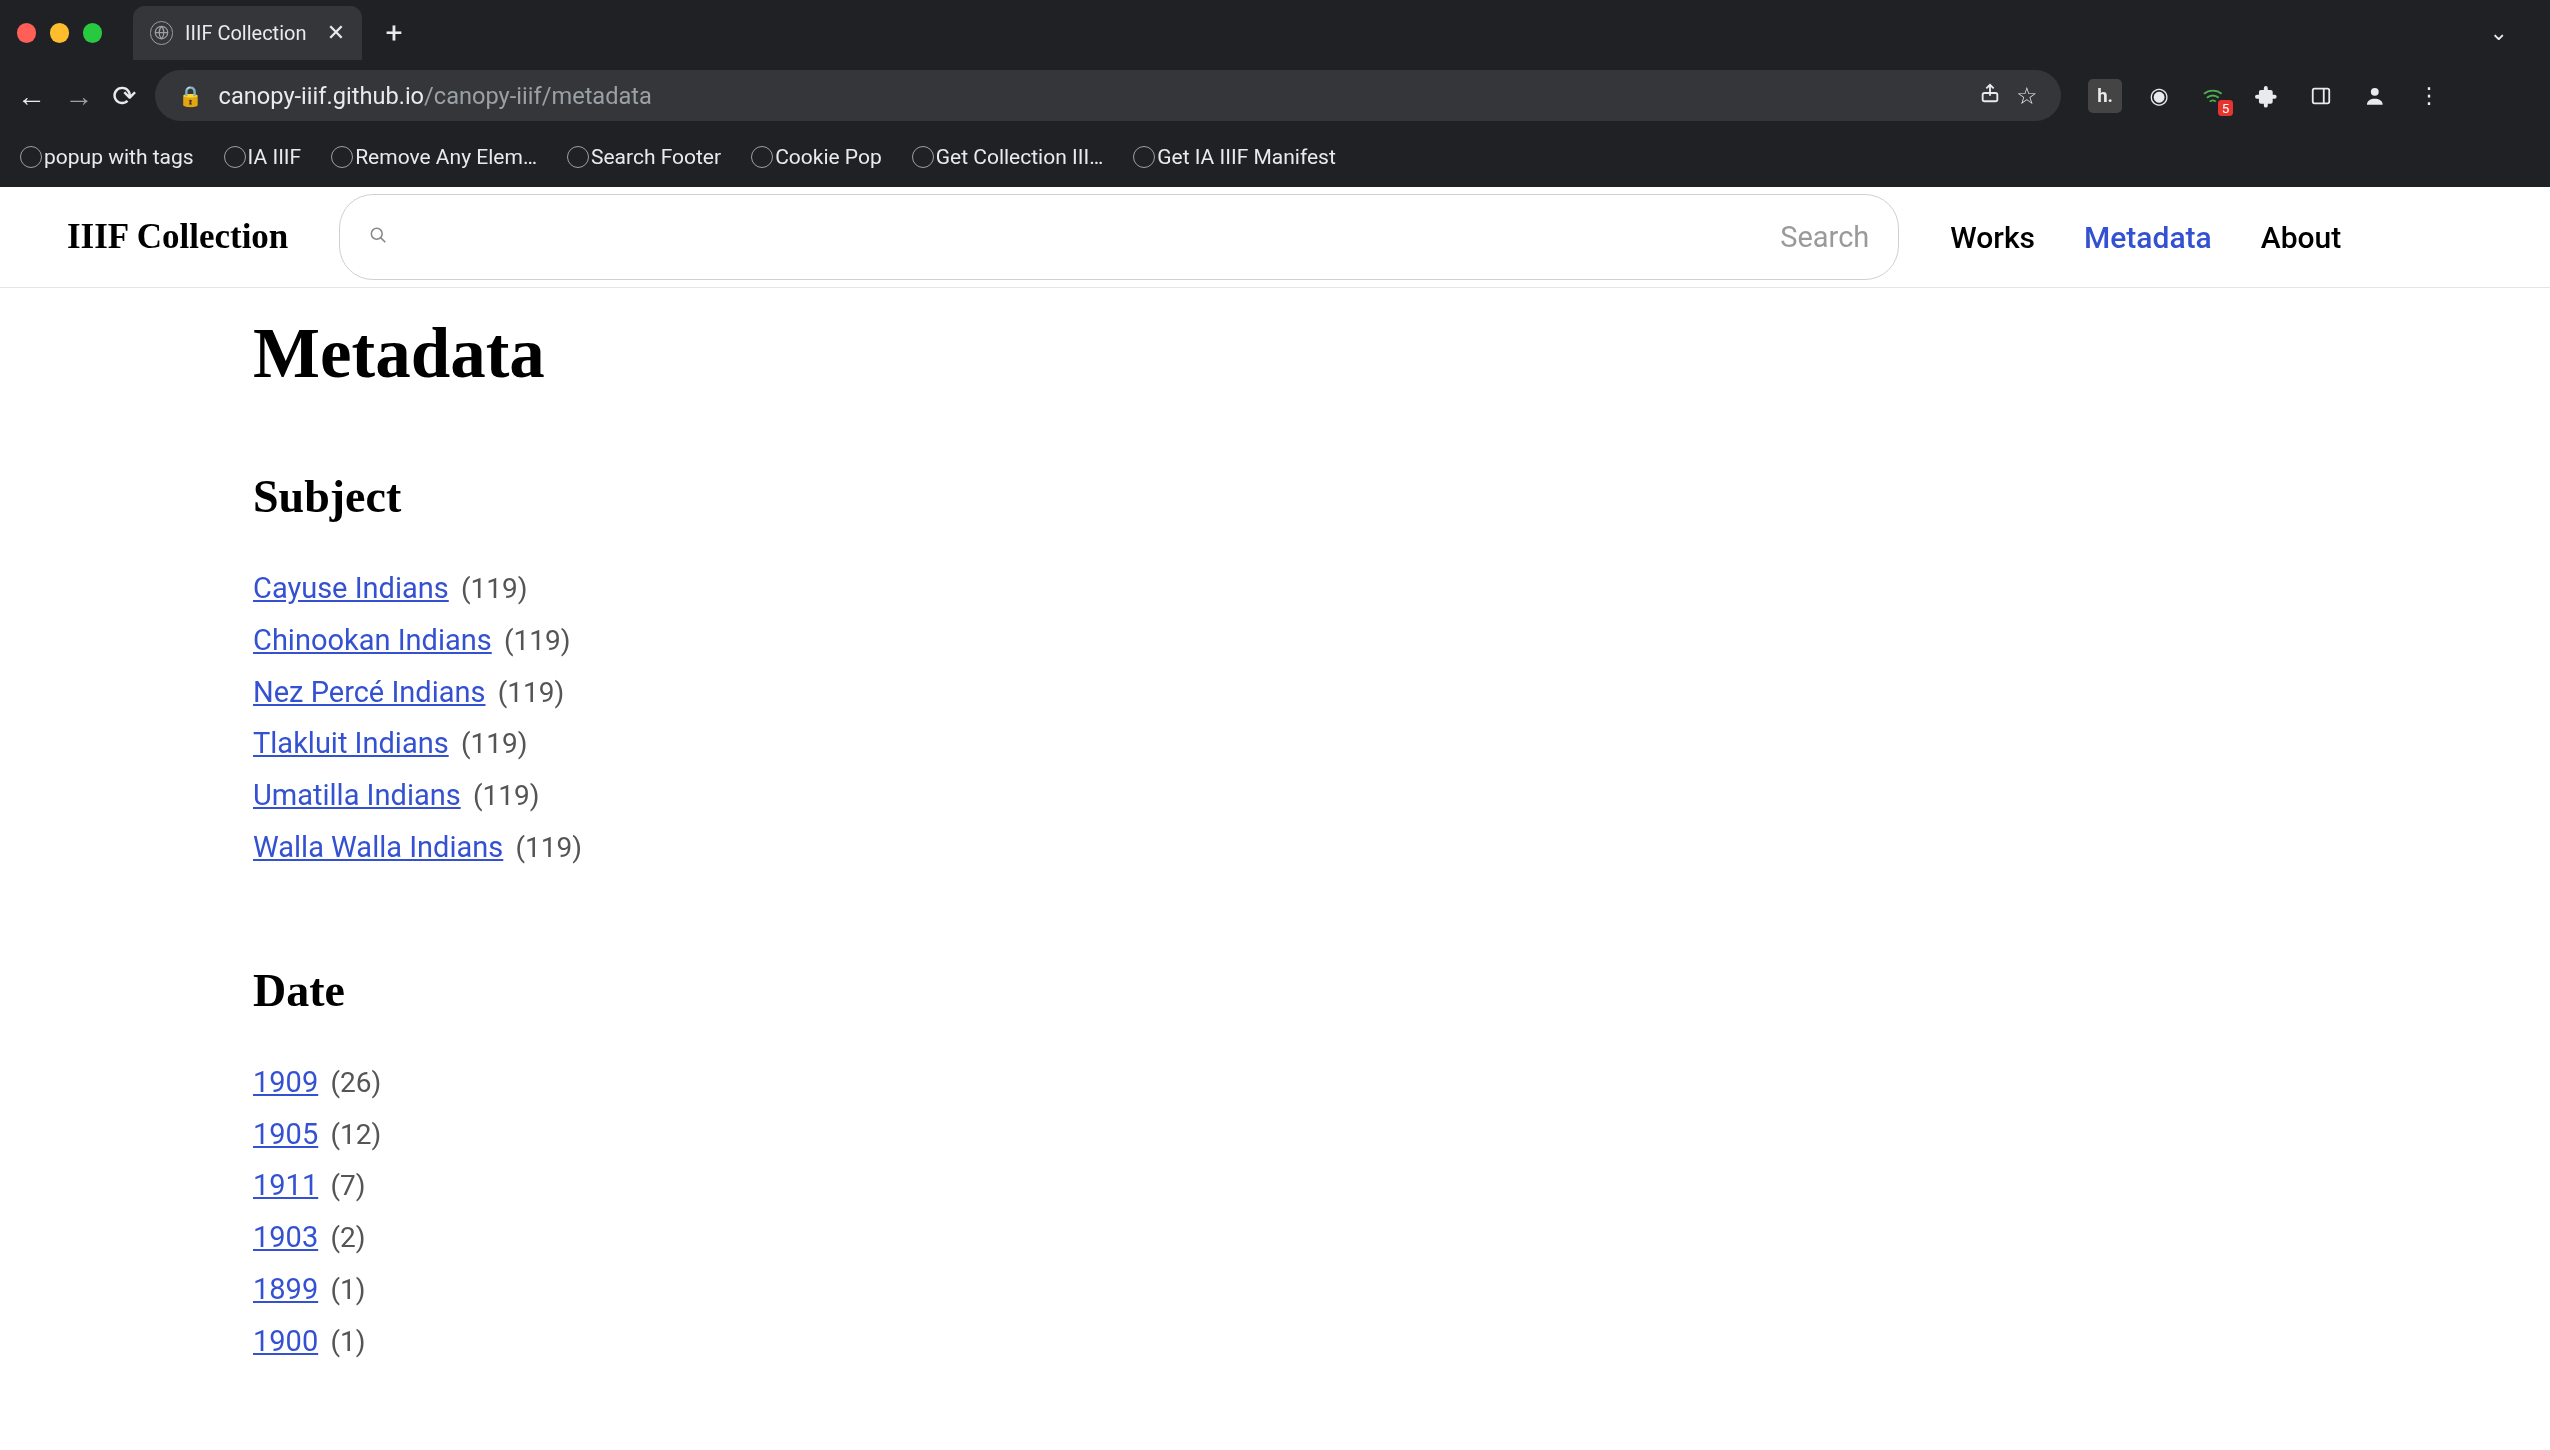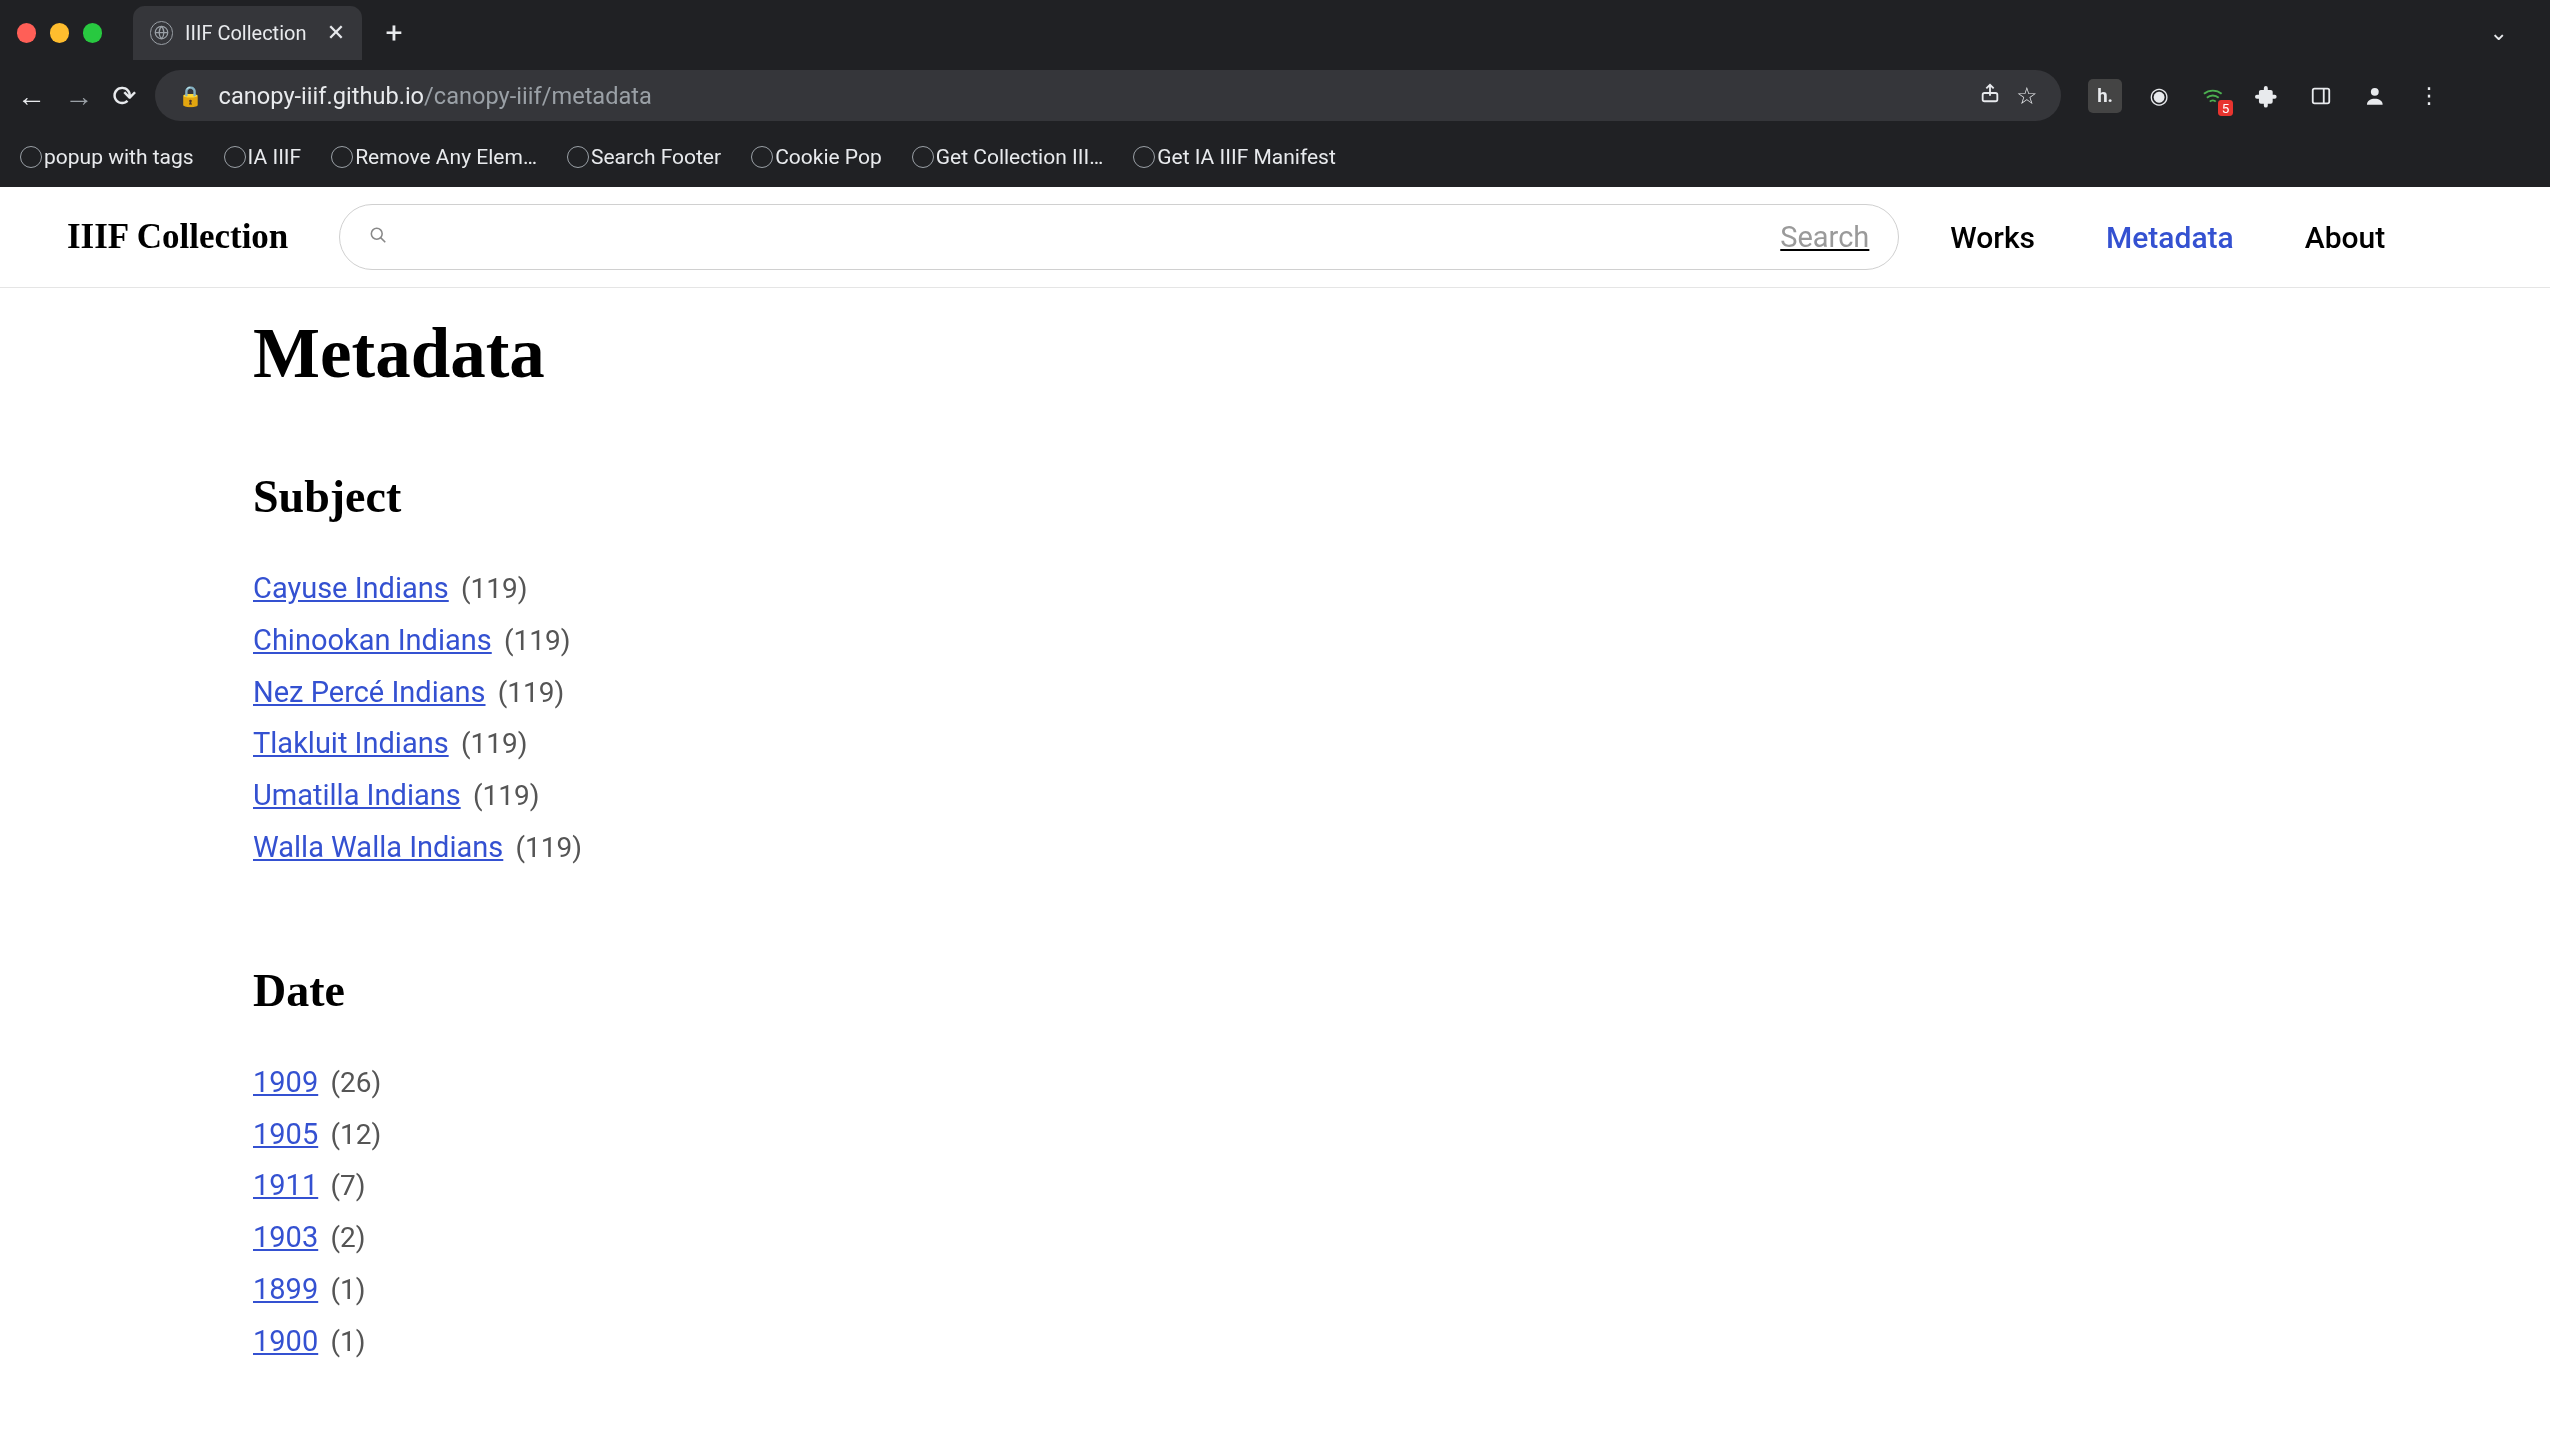--- a/index.html
+++ b/index.html
@@ -155,42 +155,41 @@
   font-weight: 700;
   font-size: 35px;
   color: #000;
 }
 .search-wrap {
   flex: 1;
   max-width: 1560px;
 }
 .search-box {
   width: 100%;
-  height: 66px;
+  height: 86px;
   border: 0.8px solid #d0d0d0;
   border-radius: 34px;
   display: flex;
   align-items: center;
   padding: 5px 29px;
   gap: 15px;
-  text-decoration: underline;
 }
 .search-box .mag { color: #888; font-size: 22px; }
 .search-box input {
   border: none;
   outline: none;
   flex: 1;
   font-size: 27px;
   background: transparent;
 }
 .search-box .placeholder-label {
   color: #9a9a9a;
   font-size: 29px;
 }
-.site-nav { display: flex; gap: 71px; text-align: center; }
+.site-nav { display: flex; gap: 49px; text-align: center; }
 .site-nav a {
   font-size: 30px;
   color: #000;
   text-decoration: none;
   font-weight: 500;
   cursor: pointer;
 }
 .site-nav a.active { color: #3451d1; }
 
 .content {

